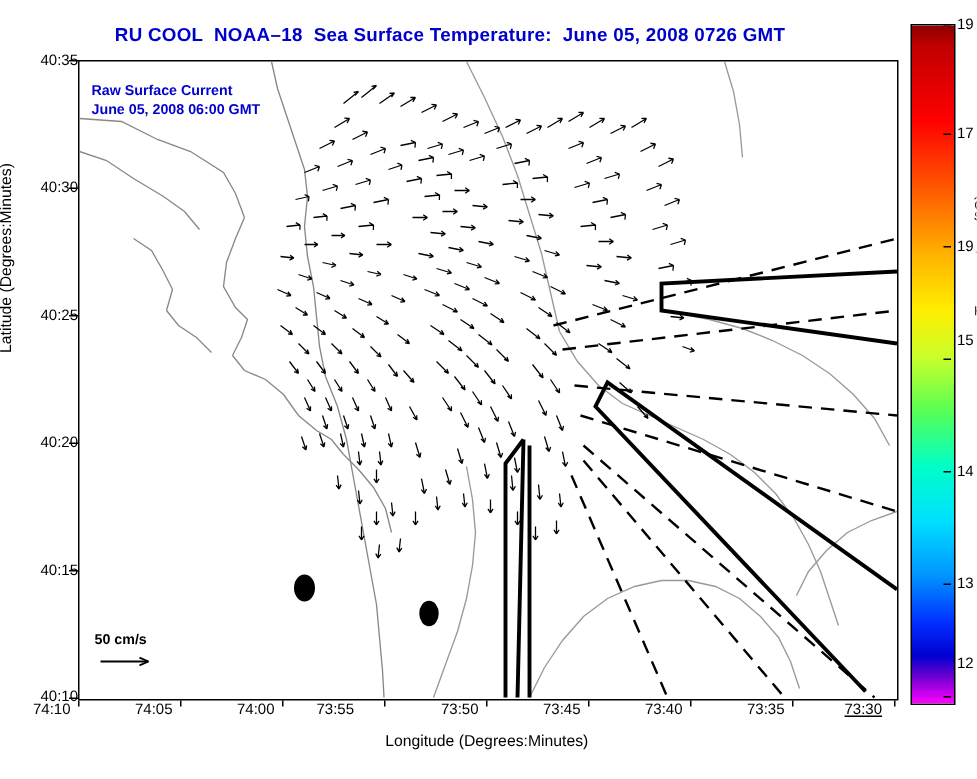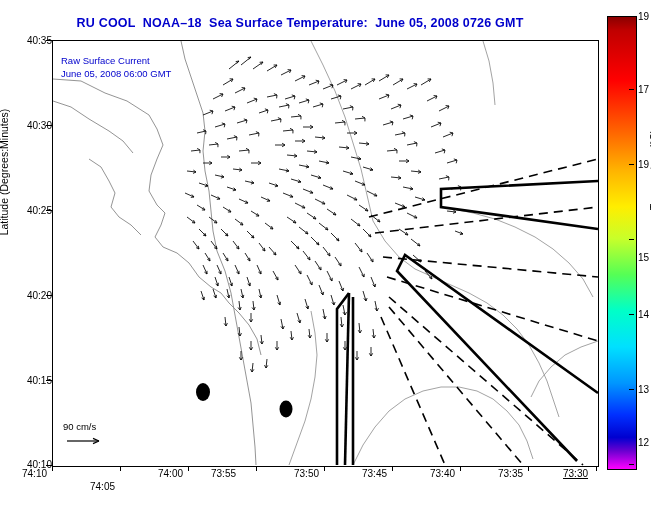--- a/index.html
+++ b/index.html
@@ -10,21 +10,21 @@
   
   .title{
     position:absolute;left:0;top:16px;width:600px;text-align:center;
     color:#0000cc;font-size:12.5px;font-weight:bold;letter-spacing:0.2px;
     white-space:pre;
   }
 
   
   .plot-frame{
     position:absolute;left:52px;top:40px;width:545px;height:425px;
-    border:1px solid #000;background:#ffffff;overflow:hidden;
+    border:1px solid #000;background:#ffffff;overflow:hidden;font-weight:bold;
   }
 
   
   .ylabel{
     position:absolute;left:-2px;top:172px;width:160px;
     transform:rotate(-90deg);transform-origin:left top;
     font-size:10.5px;color:#000;text-align:center;
   }
   .ylabel-inner{display:block;width:300px;margin-left:-150px;}
   .xlabel{
@@ -90,39 +90,40 @@
     <div class="tickmark-y" style="top:40px;"></div>
     <div class="tickmark-y" style="top:125px;"></div>
     <div class="tickmark-y" style="top:210px;"></div>
     <div class="tickmark-y" style="top:295px;"></div>
     <div class="tickmark-y" style="top:380px;"></div>
     <div class="tickmark-y" style="top:465px;"></div>
   </div>
 
   <div>
     <div class="xtick" style="left:22px;">74:10</div>
-    <div class="xtick" style="left:90px;margin-top:13px;">74:05</div>
+    <div class="xtick" style="left:90px;">74:05</div>
     <div class="xtick" style="left:158px;">74:00</div>
     <div class="xtick" style="left:211px;">73:55</div>
     <div class="xtick" style="left:294px;">73:50</div>
     <div class="xtick" style="left:362px;">73:45</div>
     <div class="xtick" style="left:430px;">73:40</div>
     <div class="xtick" style="left:498px;">73:35</div>
     <div class="xtick" style="left:563px;text-decoration:underline;">73:30</div>
     <div class="tickmark-x" style="left:52px;"></div>
     <div class="tickmark-x" style="left:120px;"></div>
     <div class="tickmark-x" style="left:188px;"></div>
     <div class="tickmark-x" style="left:256px;"></div>
     <div class="tickmark-x" style="left:324px;"></div>
     <div class="tickmark-x" style="left:392px;"></div>
     <div class="tickmark-x" style="left:460px;"></div>
     <div class="tickmark-x" style="left:528px;"></div>
     <div class="tickmark-x" style="left:596px;"></div>
   </div>
 
+  <div class="xlabel">Longitude (Degrees:Minutes)</div>
 
   <div class="plot-frame">
 
     <svg width="545" height="425" viewBox="0 0 545 425">
 
       <g stroke="#888888" fill="none" stroke-width="0.9">
         <path d="M0,38 L28,40 L52,52 L74,60 L96,74 L104,88 L110,104"></path>
         <path d="M110,104 L104,118 L98,134 L96,150 L104,164 L112,172 L108,184 L102,196"></path>
         <path d="M102,196 L110,206 L124,212 L136,222 L146,236 L158,246 L168,252 L176,262"></path>
         <path d="M0,60 L18,66 L36,78 L56,90 L70,100 L80,112"></path>
@@ -367,21 +368,21 @@
       </g>
 
       <g stroke="#000000" stroke-width="1.2" fill="none">
         <path d="M14,400 L46,400"></path>
         <path d="M46,400 l-6,-2.6 M46,400 l-6,2.6"></path>
       </g>
     </svg>
 
     <div class="ann ann1">Raw Surface Current</div>
     <div class="ann ann2">June 05, 2008 06:00 GMT</div>
-    <div class="scale-label">90 cm/s</div>
+    <div class="scale-label">50 cm/s</div>
   </div>
 
   <div class="cbar">
     <div class="cbar-grad" style="background:linear-gradient(to bottom,
            #8b0000 0%,
            #c00000 3%,
            #ff0000 14%,
            #ff6a00 26%,
            #ffb400 34%,
            #ffee00 42%,
@@ -393,21 +394,21 @@
            #0030ff 88%,
            #0000d0 93%,
            #6a00d0 96%,
            #ff00ff 100%);"></div>
   </div>
 
   <div class="cbar-ticks">
     <div class="cbtick" style="top:11px;">19</div>
     <div class="cbtick" style="top:84px;">17</div>
     <div class="cbtick" style="top:159px;">19</div>
-    <div class="cbtick" style="top:252px;">15</div>
+    <div class="cbtick" style="top:222px;">15</div>
     <div class="cbtick" style="top:309px;">14</div>
     <div class="cbtick" style="top:384px;">13</div>
     <div class="cbtick" style="top:437px;">12</div>
 
     <div class="cbtickmark" style="top:16px;"></div>
     <div class="cbtickmark" style="top:89px;"></div>
     <div class="cbtickmark" style="top:164px;"></div>
     <div class="cbtickmark" style="top:239px;"></div>
     <div class="cbtickmark" style="top:314px;"></div>
     <div class="cbtickmark" style="top:389px;"></div>

